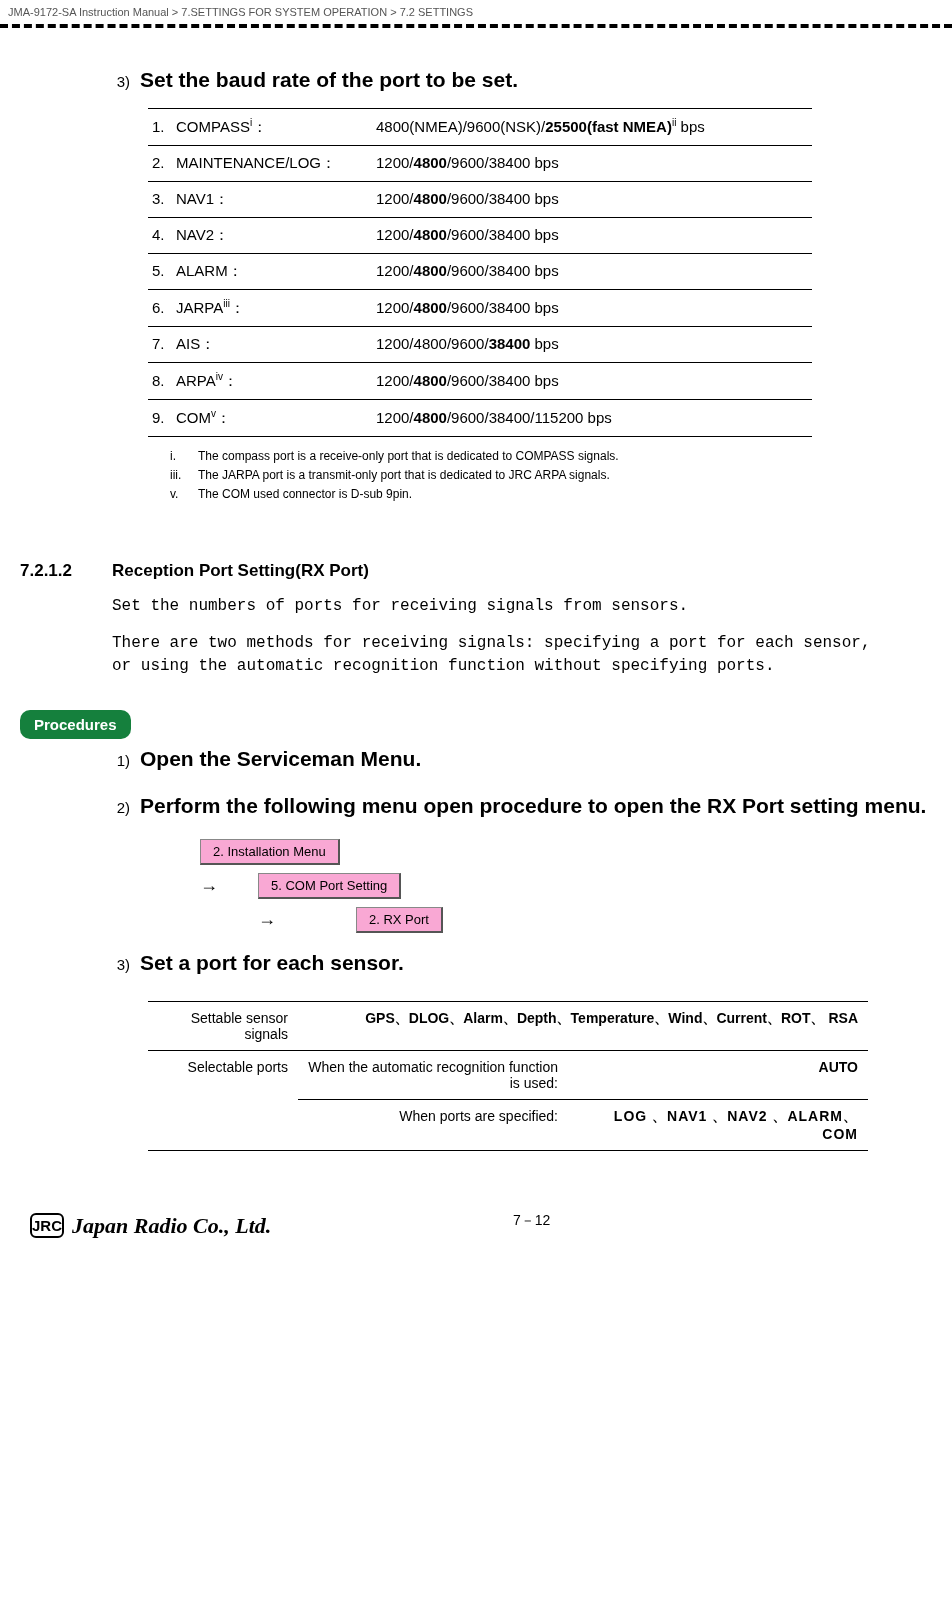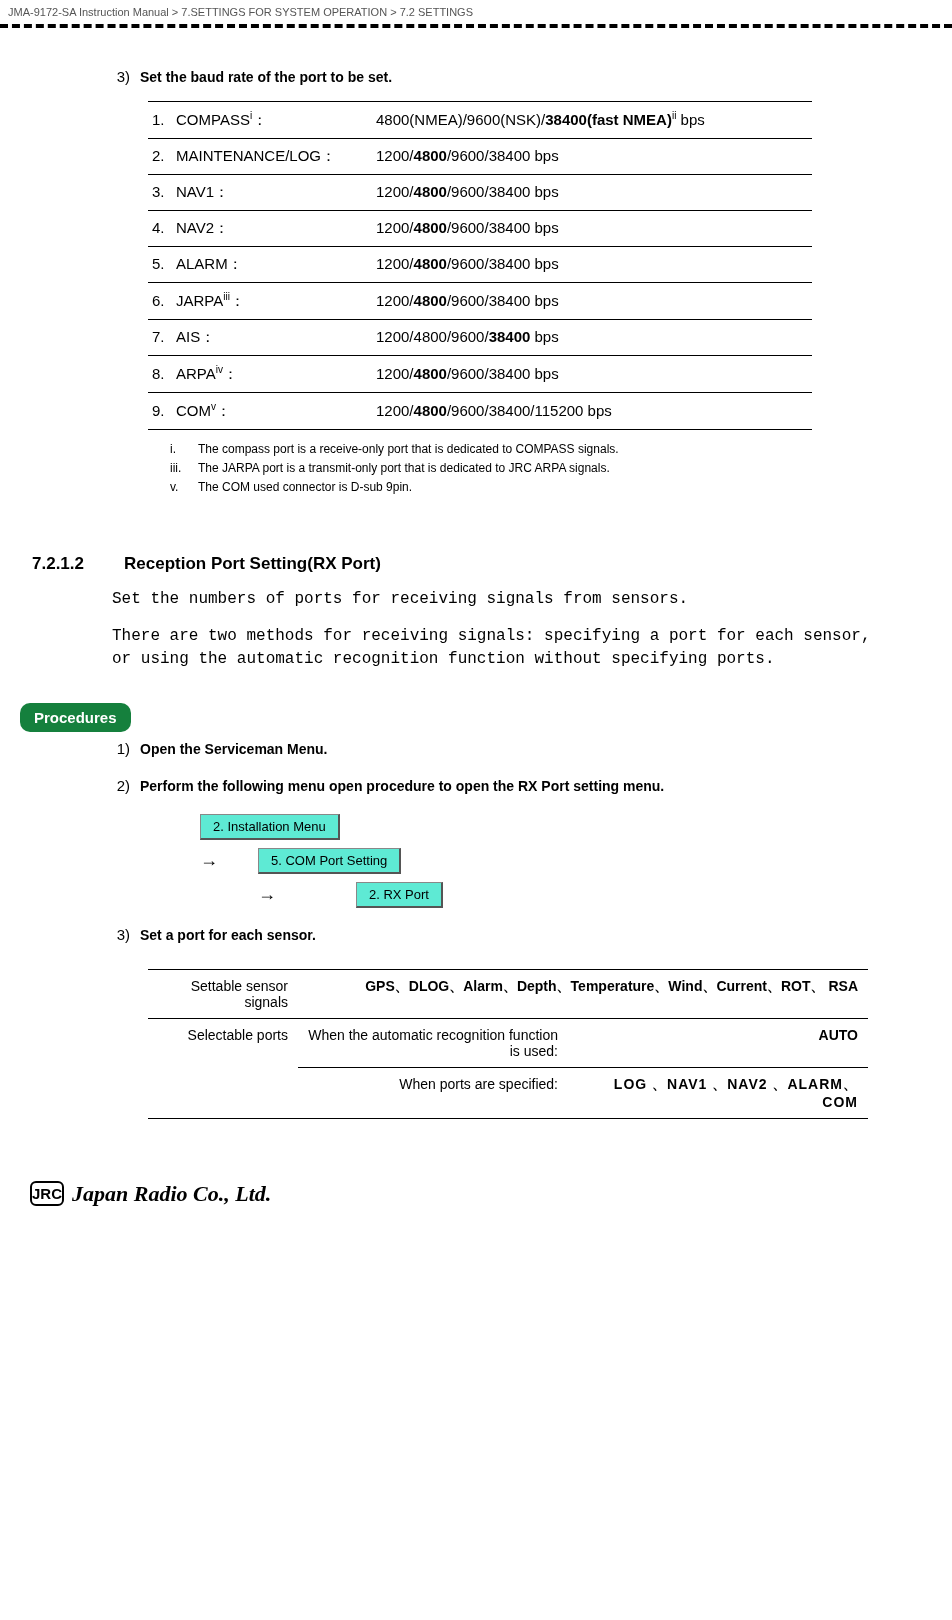--- a/index.html
+++ b/index.html
@@ -18,21 +18,21 @@
     border-top: 4px dashed #000;
     margin: 2px 0 40px;
   }
   .step-line {
     display: flex;
     align-items: baseline;
     margin-left: 112px;
     margin-bottom: 16px;
   }
   .step-num { font-size: 15px; min-width: 28px; text-align: right; padding-right: 10px; }
-  .step-text { font-weight: bold; font-size: 14px; flex: 1; }
+  .step-text { font-weight: bold; font-size: 21px; flex: 1; }
   table.baud {
     border-collapse: collapse;
     margin-left: 148px;
     margin-top: 14px;
   }
   table.baud td {
     border-top: 1px solid #000;
     border-bottom: 1px solid #000;
     padding: 8px 8px 8px 4px;
     font-size: 15px;
@@ -50,21 +50,21 @@
   }
   .footnotes .fn { display: flex; }
   .footnotes .fkey { min-width: 28px; }
   .section-heading {
     display: flex;
     font-weight: bold;
     font-size: 17px;
     margin: 56px 0 14px 20px;
     align-items: baseline;
   }
-  .section-heading .secnum { min-width: 92px; margin-left: 12px; }
+  .section-heading .secnum { min-width: 92px; }
   .body-text {
     font-family: Liberation Mono, monospace;
     font-size: 16px;
     margin: 0 60px 14px 112px;
     line-height: 1.45;
   }
   .procedures-pill {
     display: inline-block;
     background: #15803d;
     color: #fff;
@@ -75,21 +75,21 @@
     margin: 18px 0 8px 20px;
   }
   .menu-path { margin-left: 200px; margin-top: 8px; margin-bottom: 6px; }
   .menu-row { display: flex; align-items: center; margin: 8px 0; }
   .arrow { font-size: 18px; padding: 0 16px 0 0; min-width: 58px; text-align: left; }
   .btn {
     display: inline-block;
     border: 1px solid #888;
     border-right: 2px solid #555;
     border-bottom: 2px solid #555;
-    background: #5eead4;
+    background: #f9a8d4;
     padding: 4px 12px;
     font-size: 13px;
     white-space: nowrap;
   }
   table.settable {
     border-collapse: collapse;
     margin-left: 148px;
     margin-top: 26px;
     width: 720px;
   }
@@ -138,21 +138,21 @@
 <div class="step-line">
   <div class="step-num">3)</div>
   <div class="step-text">Set the baud rate of the port to be set.</div>
 </div>
 
 <table class="baud">
   <tbody id="baud-body">
       <tr>
         <td class="idx">1.</td>
         <td class="label">COMPASS<sup>i</sup>：</td>
-        <td class="val">4800(NMEA)/9600(NSK)/<b>38400(fast NMEA)</b><sup>ii</sup> bps</td>
+        <td class="val">4800(NMEA)/9600(NSK)/<b>25500(fast NMEA)</b><sup>ii</sup> bps</td>
       </tr>
       <tr>
         <td class="idx">2.</td>
         <td class="label">MAINTENANCE/LOG：</td>
         <td class="val">1200/<b>4800</b>/9600/38400 bps</td>
       </tr>
       <tr>
         <td class="idx">3.</td>
         <td class="label">NAV1：</td>
         <td class="val">1200/<b>4800</b>/9600/38400 bps</td>
@@ -265,16 +265,17 @@
     <td class="val" style="letter-spacing:1px;">LOG 、NAV1 、NAV2 、ALARM、 COM</td>
   </tr>
 </tbody>
   </table>
 
 <div style="display:flex;align-items:center;margin-top:50px;">
   <div class="footer-logo">
     <span class="jrc-box">JRC</span>
     <span class="jrc-script">Japan Radio Co., Ltd.</span>
   </div>
+  <div style="flex:1;text-align:center;margin-left:-160px;">7－12</div>
 </div>
 
 
 
 
 </body></html>

